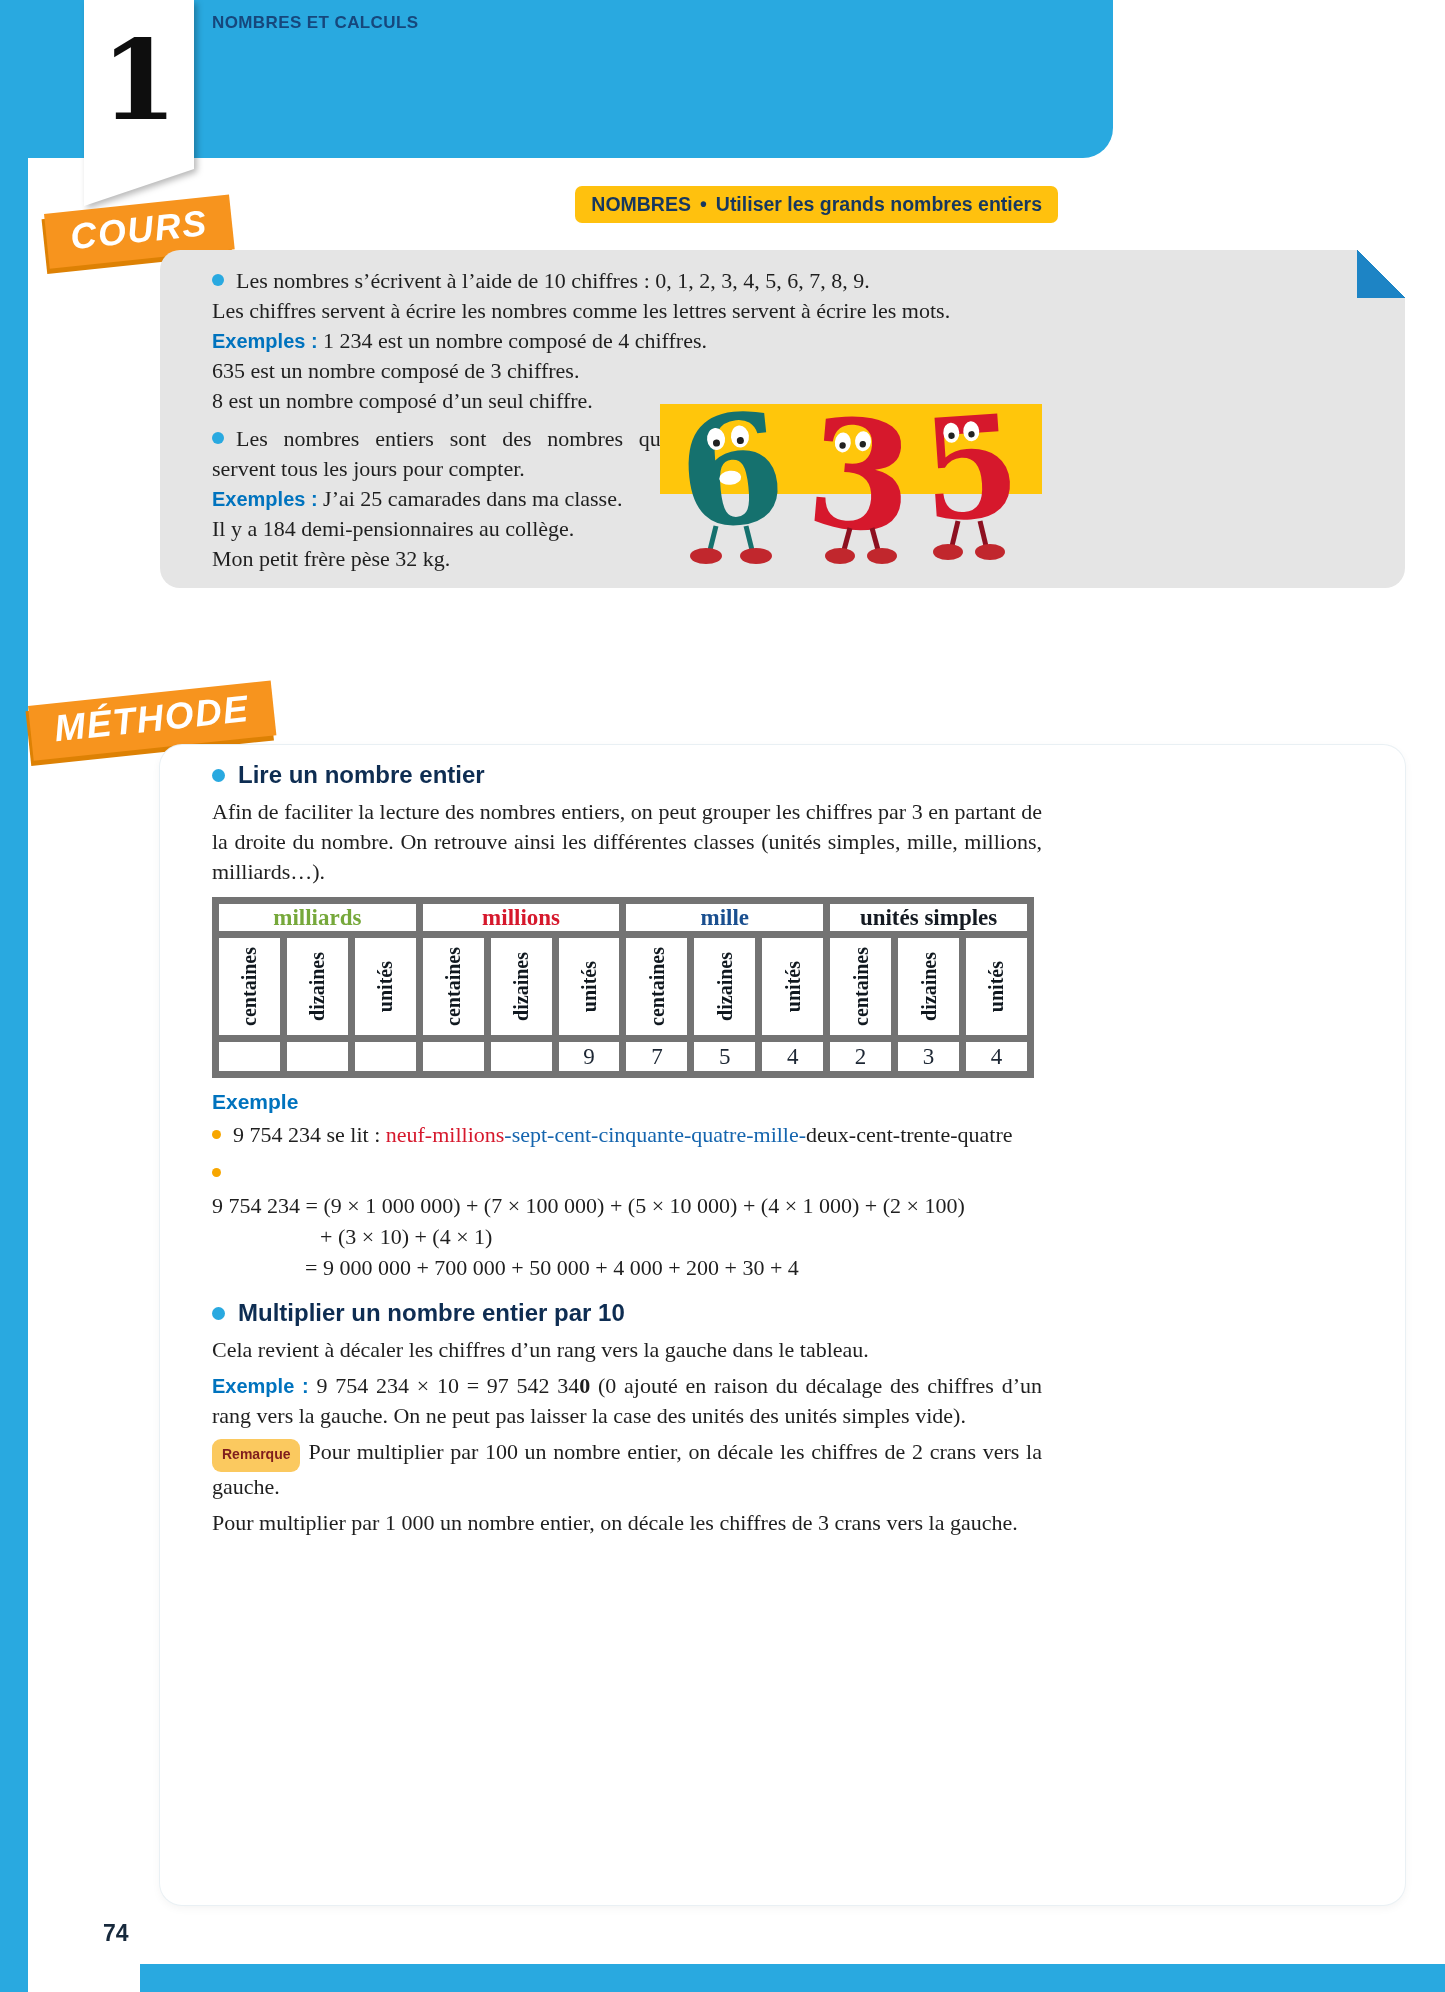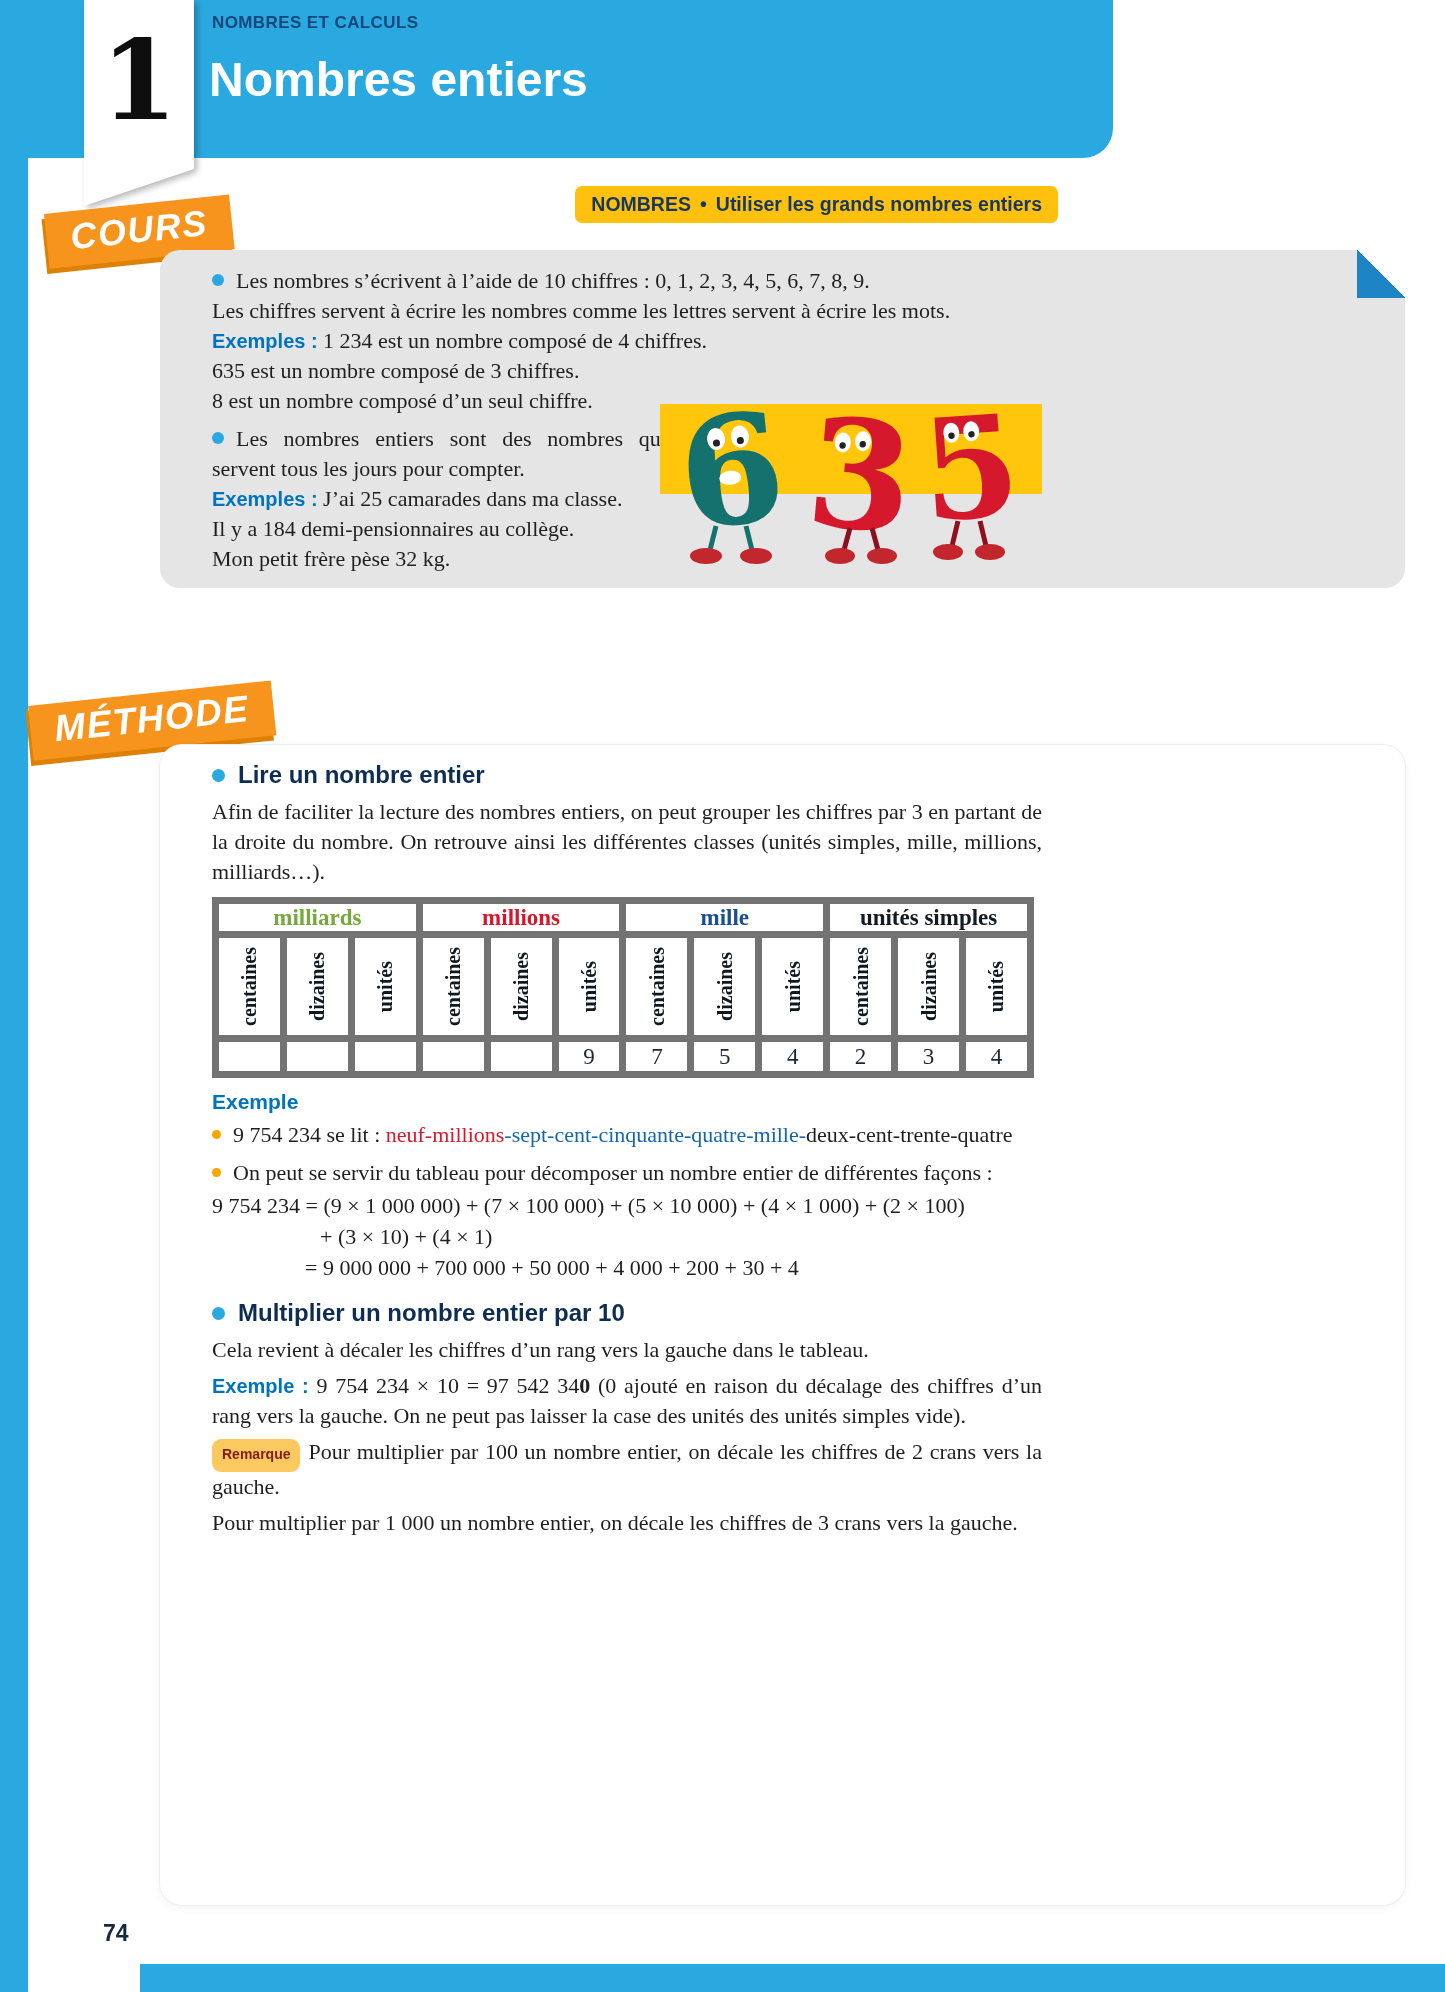--- a/index.html
+++ b/index.html
@@ -114,21 +114,20 @@
 </head>
 <body>
 
 <div class="page">
 
   <div class="left-strip"></div>
   <div class="bottom-strip"></div>
 
   <header class="top-band">
     <div class="category">NOMBRES ET CALCULS</div>
-    <h1 class="title">Nombres entiers</h1>
   </header>
 
   <div class="num-tab-wrap">
     <div class="num-tab">1</div>
   </div>
 
   <div class="objective">
     <span>NOMBRES</span>
     <span>•</span>
     <span>Utiliser les grands nombres entiers</span>
@@ -280,21 +279,21 @@
           <td>3</td>
           <td>4</td>
         </tr>
       </tbody>
         </table>
 
       <div class="example-label">Exemple</div>
 
       <p class="bt read-line"><span class="dot-orange"></span><span>9 754 234 se lit : </span><span class="red">neuf-millions</span><span class="blue">-sept-cent-cinquante-quatre-mille-</span><span>deux-cent-trente-quatre</span></p>
 
-      <p class="bt just mb2"><span class="dot-orange"></span><span>On peut se servir du tableau pour décomposer un nombre entier de différentes façons :</span></p>
+      <p class="bt just mb2"><span class="dot-orange"></span></p>
 
       <p class="decomp">9 754 234 = (9 × 1 000 000) + (7 × 100 000) + (5 × 10 000) + (4 × 1 000) + (2 × 100)</p>
       <p class="decomp indent1">+ (3 × 10) + (4 × 1)</p>
       <p class="decomp indent2">= 9 000 000 + 700 000 + 50 000 + 4 000 + 200 + 30 + 4</p>
 
       <h2 class="m-head second">
           <span class="dot"></span>
           <span>Multiplier un nombre entier par 10</span>
         </h2>
       <p class="bt mb6">Cela revient à décaler les chiffres d’un rang vers la gauche dans le tableau.</p>

